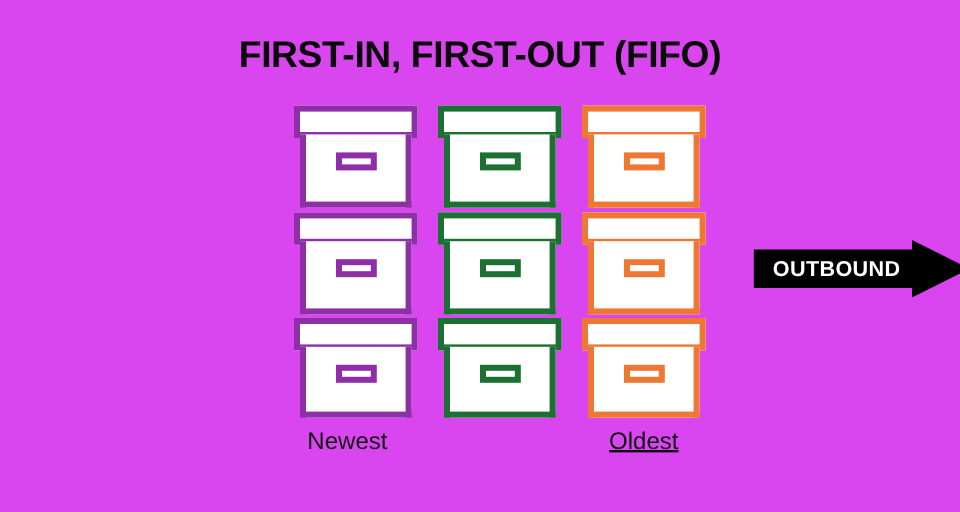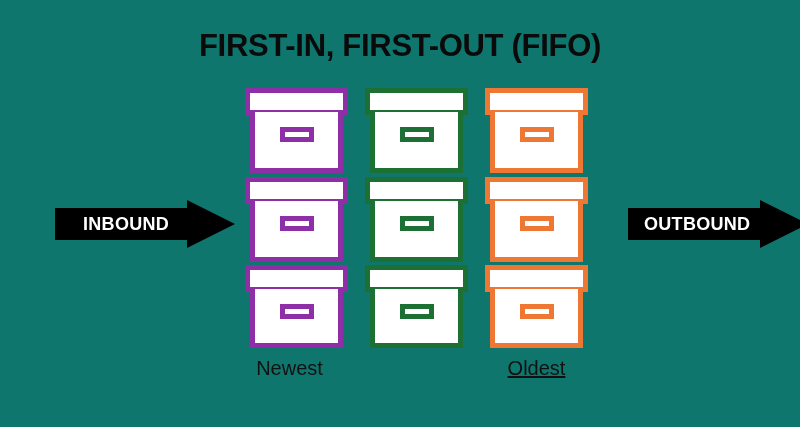--- a/index.html
+++ b/index.html
@@ -11,21 +11,21 @@
     height: 427px;
     background: #ffffff;
     font-family: "Liberation Sans", sans-serif;
     overflow: hidden;
   }
 
   #canvas {
     position: relative;
     width: 800px;
     height: 427px;
-    background: #0f766e;
+    background: #d946ef;
   }
 
   
   .title {
     position: absolute;
     left: 0;
     top: 28px;
     width: 800px;
     text-align: center;
     font-size: 31px;
@@ -143,26 +143,20 @@
   #arrow-outbound { left: 628px; width: 180px; }
   #arrow-outbound .arrow-label { left: 16px; }
 </style>
 </head>
 <body style="background: rgb(255, 255, 255);">
 
 <div id="canvas">
 
   <div class="title">FIRST-IN, FIRST-OUT (FIFO)</div>
 
-  <div class="arrow" id="arrow-inbound">
-    <svg width="180" height="52" viewBox="0 0 180 52">
-      <path d="M0 10 L132 10 L132 2 L180 26 L132 50 L132 42 L0 42 Z" fill="#000000"></path>
-    </svg>
-    <div class="arrow-label">INBOUND</div>
-  </div>
 
   <div class="arrow" id="arrow-outbound">
     <svg width="180" height="52" viewBox="0 0 180 52">
       <path d="M0 10 L132 10 L132 2 L180 26 L132 50 L132 42 L0 42 Z" fill="#000000"></path>
     </svg>
     <div class="arrow-label">OUTBOUND</div>
   </div>
 
   <div class="box-grid">
 

